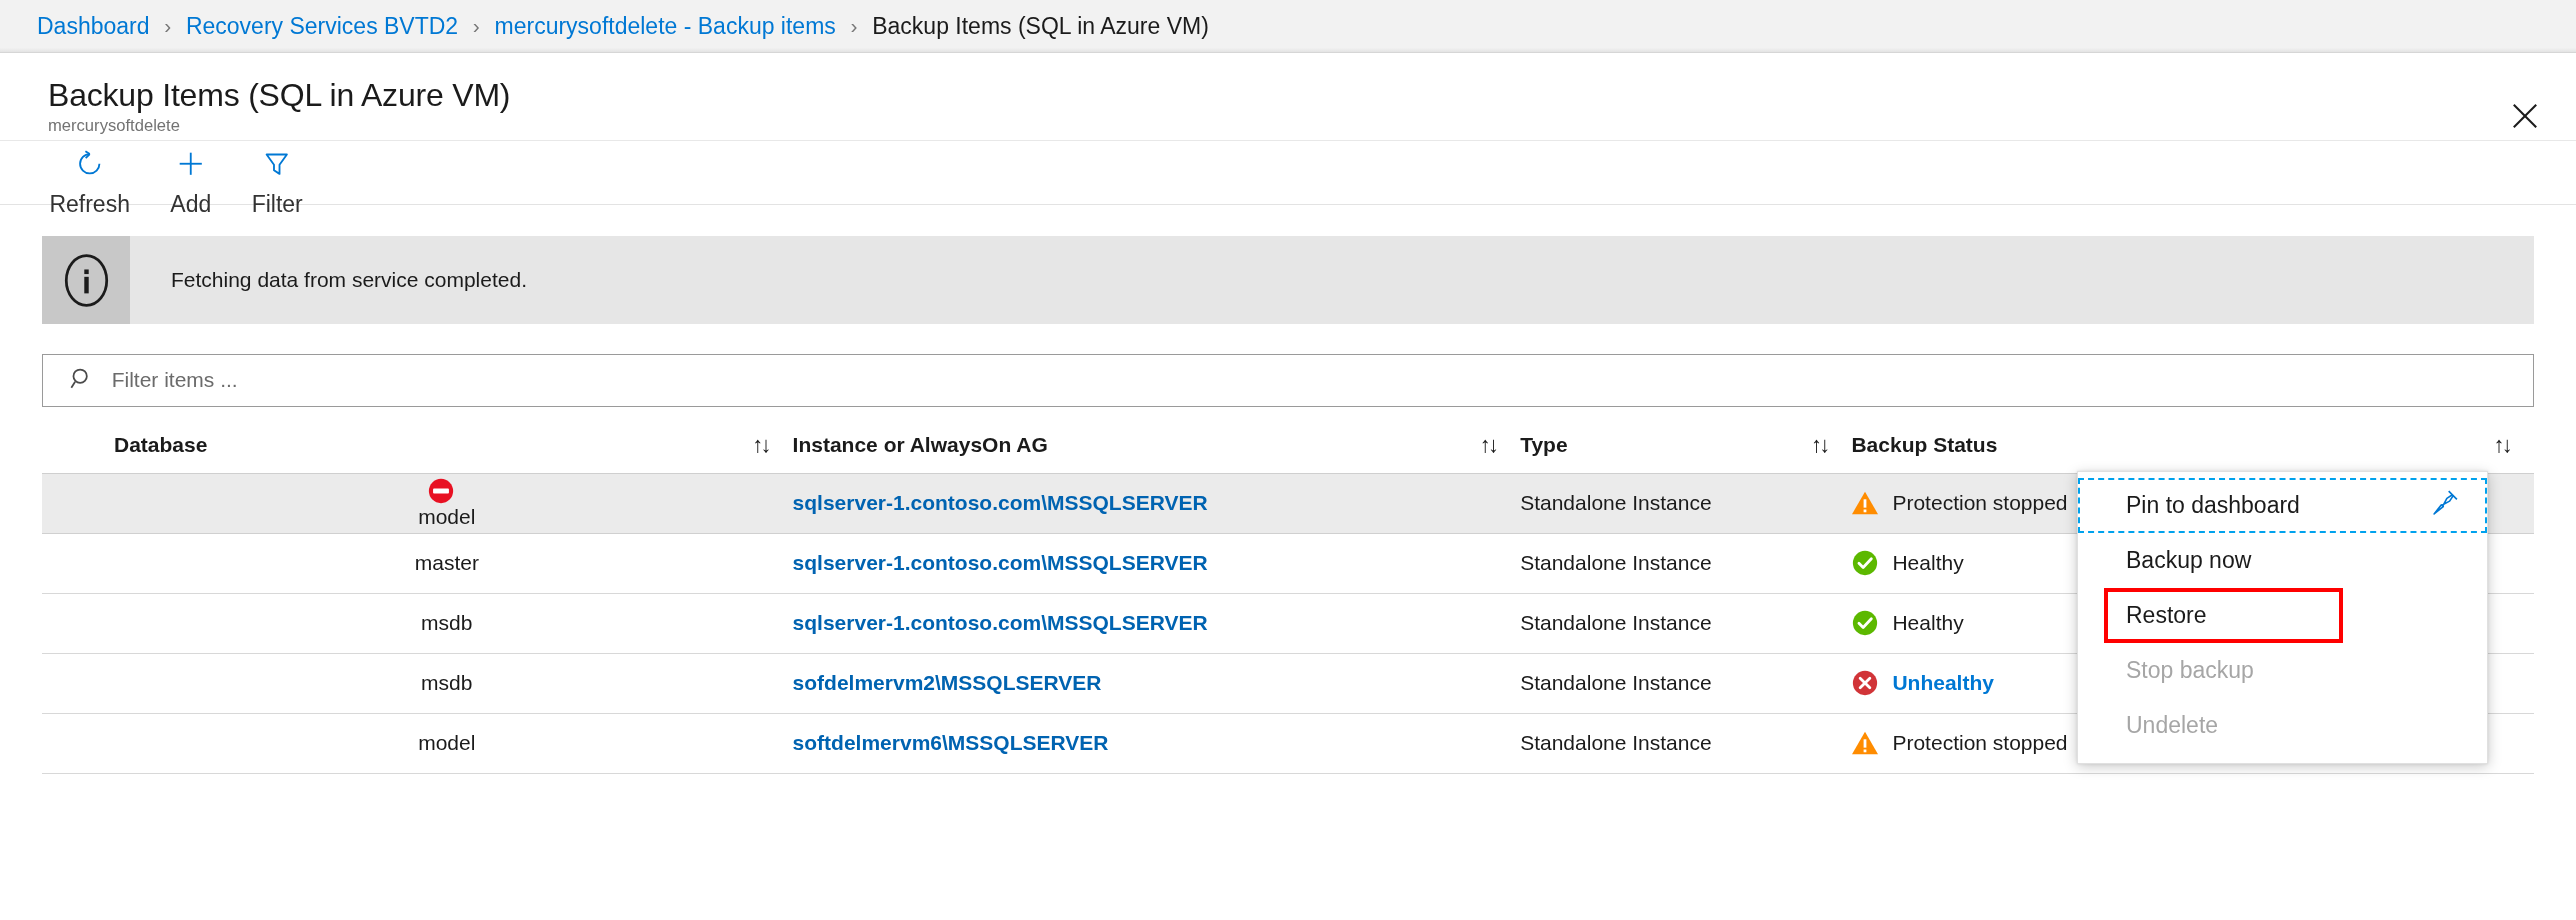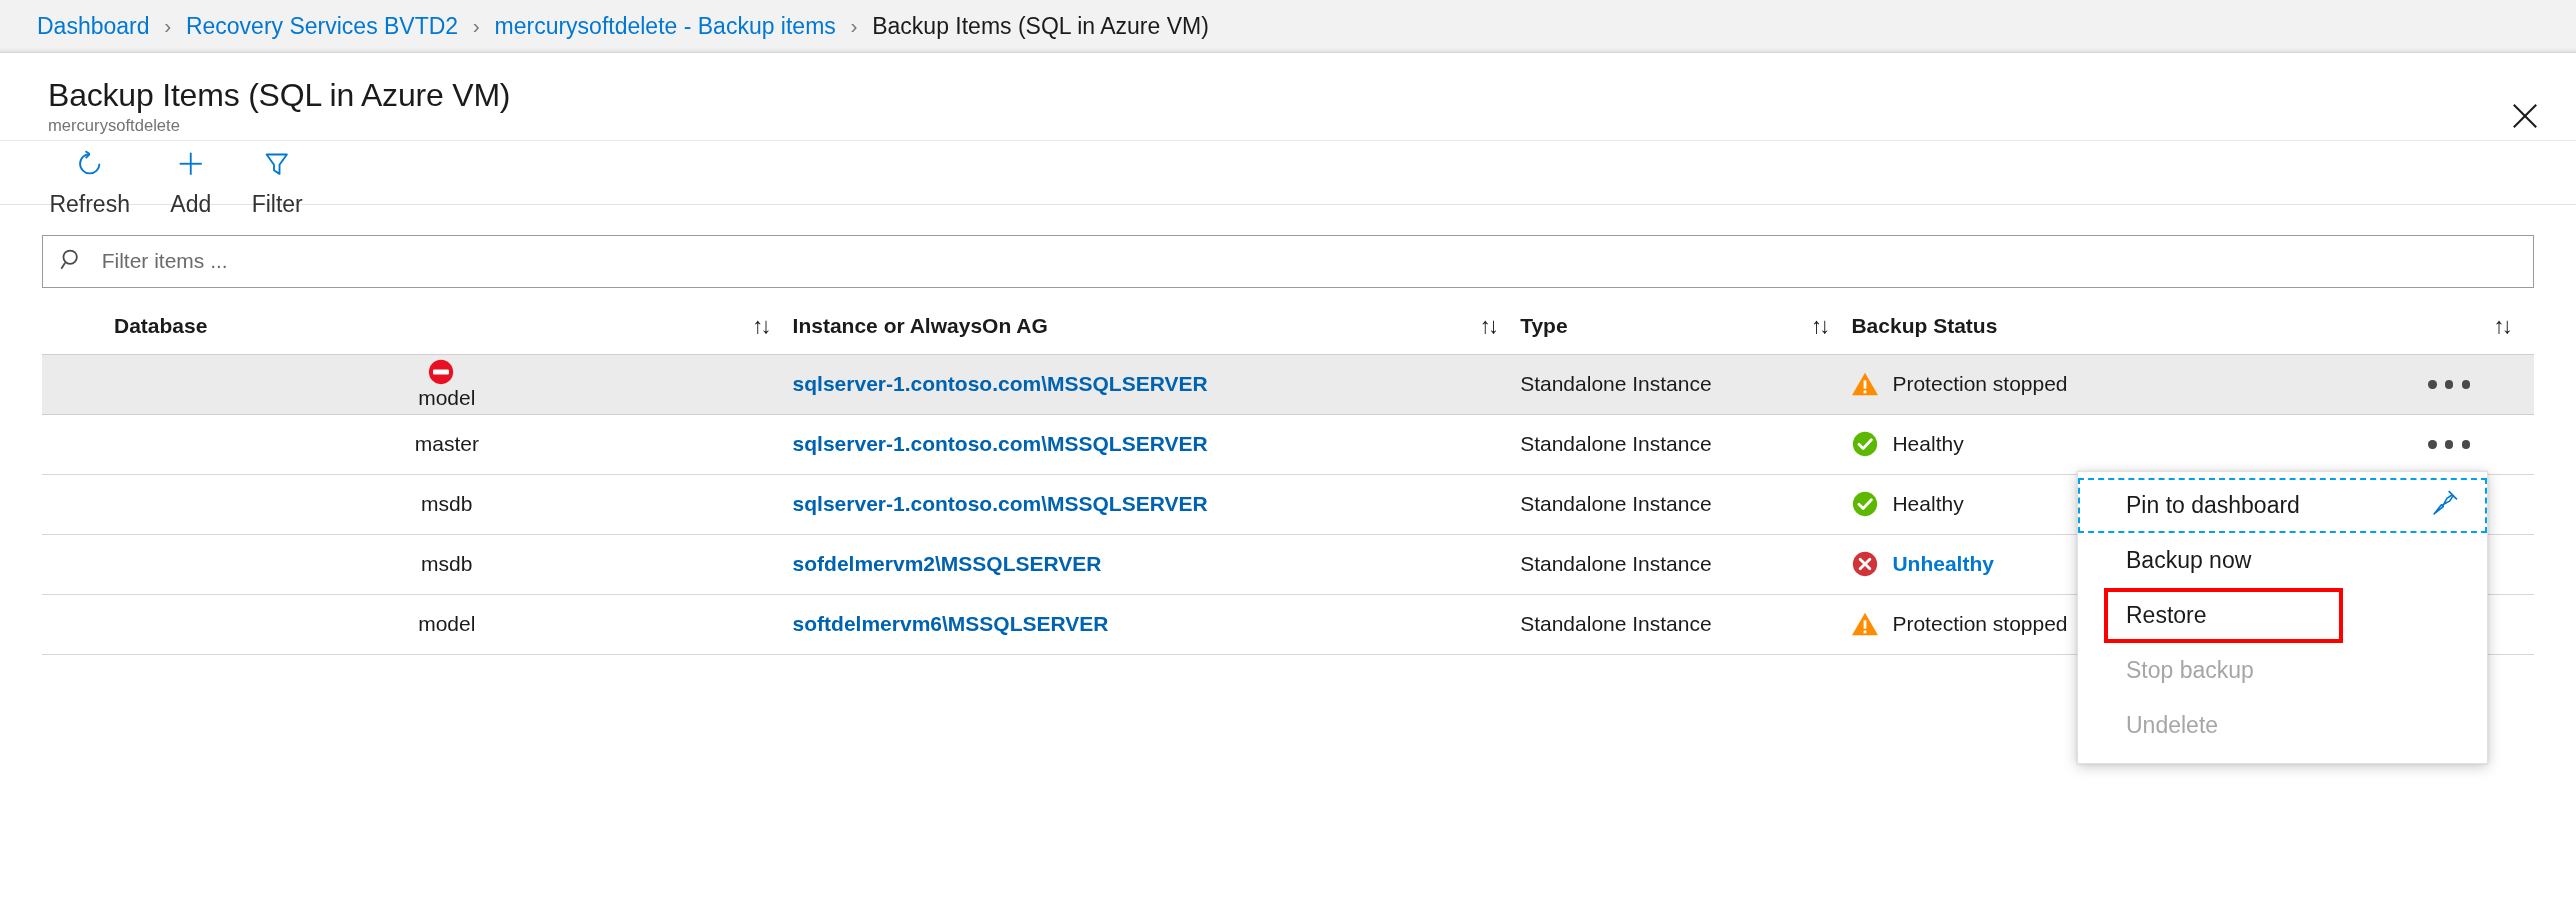--- a/index.html
+++ b/index.html
@@ -83,21 +83,21 @@
     flex: none;
   }
   .notice-text { font-size: 21px; color: #1b1b1b; margin-left: 41px; }
 
   .filter-box {
     margin-top: 29.5px;
     height: 53px;
     border: 0.9px solid #9a9a9a;
     background: #fff;
     display: flex; align-items: center;
-    padding: 0 16px;
+    padding: 0 26px;
     cursor: text;
   }
   .filter-box input {
     border: none; outline: none;
     font-size: 21px;
     font-family: inherit;
     color: #333;
     margin-left: 14.7px;
     flex: 1;
     background: transparent;
@@ -238,20 +238,30 @@
         <svg width="29.5" height="29.5" viewBox="0 0 32 32">
           <path d="M5 6 H27 L19 17 V27 L13 23 V17 Z" fill="none" stroke="#0078d4" stroke-width="2" stroke-linejoin="round"></path>
         </svg>
       </span>
       <span>Filter</span>
     </div>
   </div>
 
   <div class="content">
 
+    <div class="notice">
+      <div class="notice-icon-box">
+        <svg width="57" height="57" viewBox="0 0 62 62">
+          <ellipse cx="31" cy="31" rx="22" ry="27" fill="none" stroke="#1b1b1b" stroke-width="3"></ellipse>
+          <rect x="28.6" y="19" width="4.8" height="5" fill="#1b1b1b"></rect>
+          <rect x="28.6" y="27" width="4.8" height="18" fill="#1b1b1b"></rect>
+        </svg>
+      </div>
+      <div class="notice-text">Fetching data from service completed.</div>
+    </div>
 
     <div class="filter-box">
       <span>
         <svg width="26" height="26" viewBox="0 0 28 28">
           <circle cx="12" cy="11" r="7.2" fill="none" stroke="#4a4a4a" stroke-width="1.9"></circle>
           <line x1="6.6" y1="17" x2="2.5" y2="23.5" stroke="#4a4a4a" stroke-width="1.9"></line>
         </svg>
       </span>
       <input type="text" value="" placeholder="Filter items ..." style="">
     </div>

